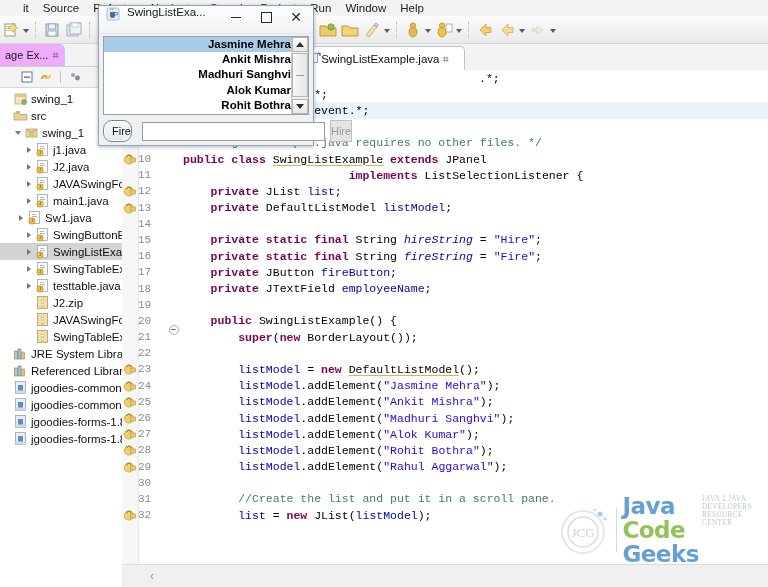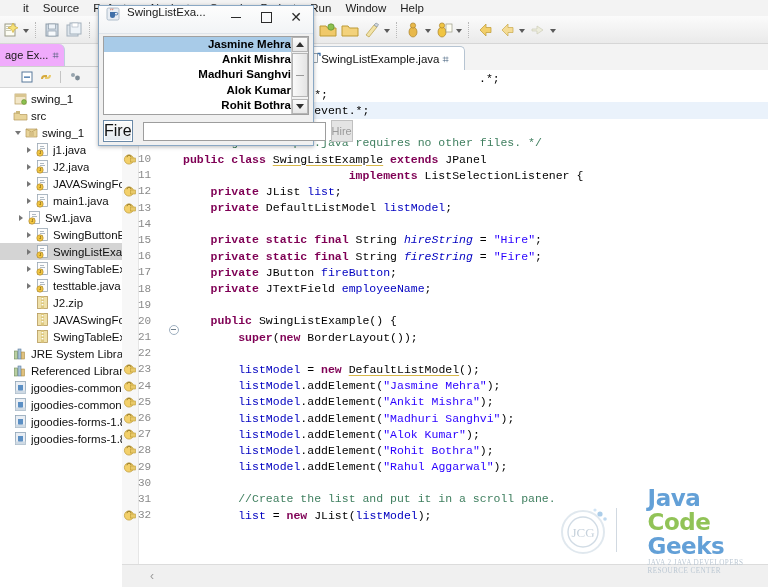--- a/index.html
+++ b/index.html
@@ -143,21 +143,21 @@
     border-top:1px solid #dcdcdc;}
   .hscroll .leftarrow{position:absolute;left:28px;top:4px;color:#9a9a9a;font-size:12px;}
 
   
   .watermark{
     position:absolute;right:0px;bottom:24px;width:212px;height:66px;
     display:flex;align-items:center;opacity:.95;pointer-events:none;
   }
   .wm-logo{width:60px;height:60px;position:relative;flex:0 0 60px;}
   .wm-divider{width:1px;height:44px;background:#cfd8e0;margin:0 6px 0 0;}
-  .wm-text{display:flex;flex-direction:column;justify-content:space-between;margin-left:25px;}
+  .wm-text{display:flex;flex-direction:row;justify-content:space-between;}
   .wm-title{font-size:23px;font-weight:bold;letter-spacing:-0.5px;
     font-family:"DejaVu Sans", sans-serif;line-height:24px;}
   .wm-title .j{color:#5b9bd5;}
   .wm-title .c{color:#8cc04f;}
   .wm-title .g{color:#5b9bd5;}
   .wm-sub{font-size:7.2px;color:#b9c6d2;letter-spacing:.4px;
     font-family:"Liberation Serif",serif;margin-top:1px;}
 
   
   .swing-dlg{
@@ -195,22 +195,22 @@
   .sb-dn:after{content:"";border-left:4px solid transparent;border-right:4px solid transparent;
     border-top:5px solid #303030;}
   .sb-thumb{position:absolute;left:0;right:0;top:16px;height:44px;
     background:linear-gradient(90deg,#fafafa,#e4e4e4);border:1px solid #b5b5b5;box-sizing:border-box;}
   .sb-thumb:after{content:"";position:absolute;left:3px;right:3px;top:21px;height:1px;background:#9a9a9a;}
   .sb-track{position:absolute;left:0;right:0;top:60px;bottom:16px;background:#f3f3f3;}
 
   .dlg-foot{position:absolute;left:4px;top:113px;width:206px;height:24px;
     display:flex;align-items:center;gap:5px;}
   .btn-fire{width:52px;height:20px;background:linear-gradient(#fbfbfb,#e3e9ef);
-    border:1px solid #6b8aa8;border-radius:0;display:flex;align-items:center;
-    justify-content:center;font-size:16px;color:#101010;box-shadow:inset 0 0 0 1px #fff;}
+    border:1px solid #6b8aa8;border-radius:9px;display:flex;align-items:center;
+    justify-content:center;font-size:11px;color:#101010;box-shadow:inset 0 0 0 1px #fff;padding-left:8px;}
   .foot-sep{width:1px;height:20px;background:#bfbfbf;}
   .dlg-input{flex:1;height:19px;background:#fff;border:1px solid #9d9d9d;box-sizing:border-box;}
   .btn-hire{width:50px;height:20px;background:#e4e4e4;border:1px solid #c0c0c0;
     display:flex;align-items:center;justify-content:center;font-size:11px;color:#9a9a9a;}
 </style>
 </head>
 <body>
 
 <div id="app">
 

